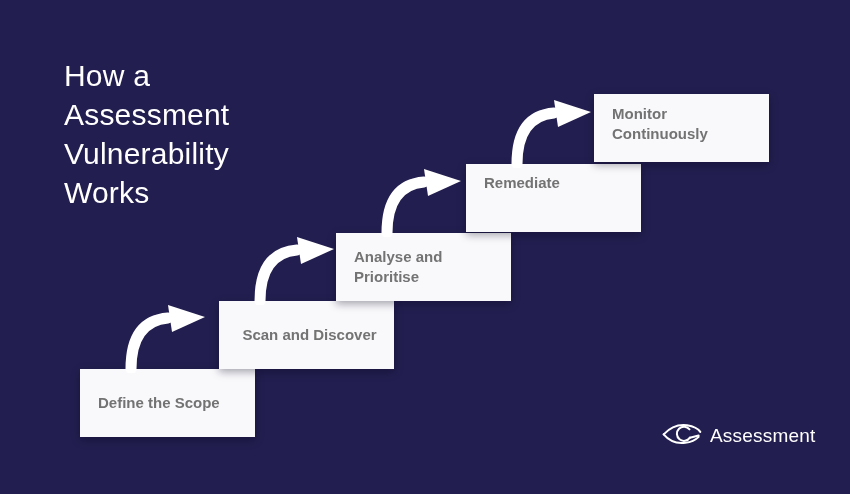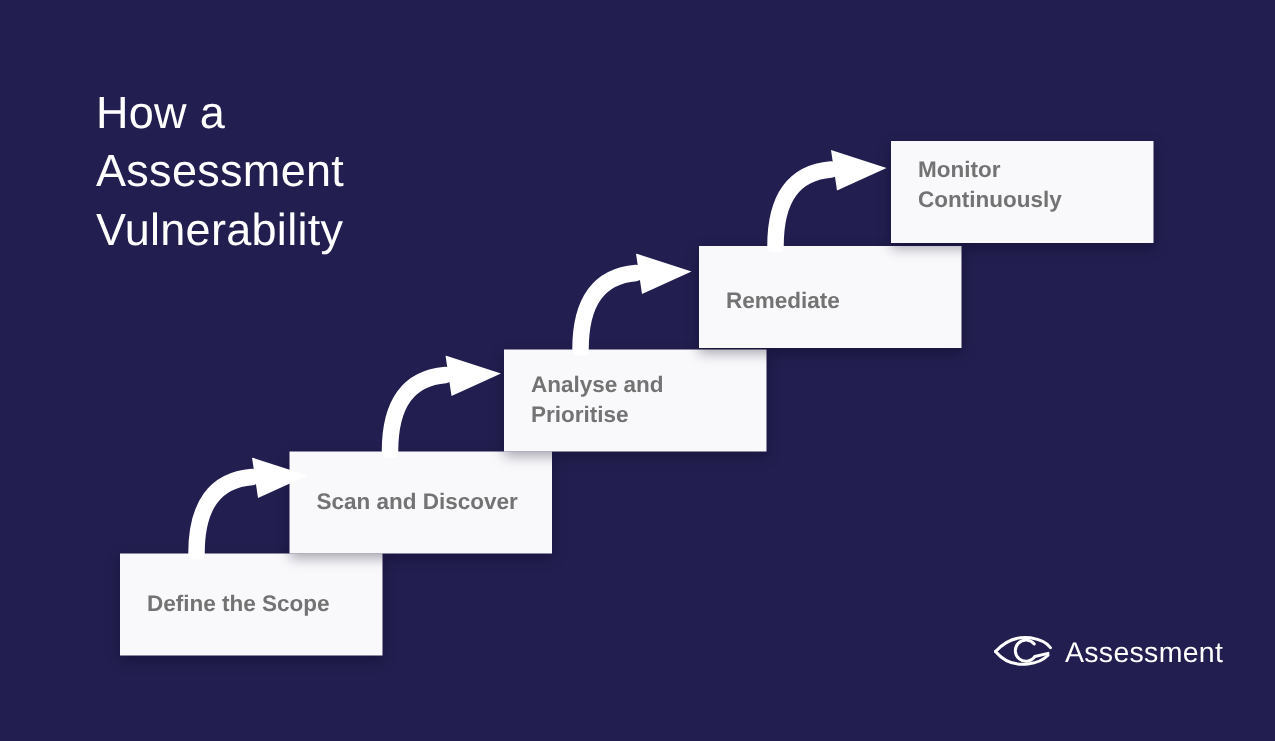--- a/index.html
+++ b/index.html
@@ -28,25 +28,25 @@
     font-size:15px;
     line-height:20px;
     display:flex;
     align-items:center;
     padding:0 12px 0 18px;
     box-sizing:border-box;
     box-shadow:0 3px 8px rgba(8,6,28,0.35);
   }
   .step-box.align-top {
     align-items:flex-start;
-    padding-top:27px;
+    padding-top:9px;
   }
   .step-box.nudge-up span { position:relative; top:-4px; }
   .step-1 { left:80px;  top:369px; }
-  .step-2 { left:193px; top:301px; }
+  .step-2 { left:219px; top:301px;justify-content:center; }
   .step-3 { left:336px; top:233px; }
   .step-4 { left:466px; top:164px; }
   .step-5 { left:594px; top:94px;  }
   .arrow { position:absolute; width:88px; height:68px; }
   .arrow-1 { left:122px; top:305px; }
   .arrow-2 { left:251px; top:237px; }
   .arrow-3 { left:378px; top:169px; }
   .arrow-4 { left:508px; top:100px; }
   .brand {
     position:absolute;
@@ -64,20 +64,21 @@
 </style>
 </head>
 <body>
 
 <div class="canvas">
 
   <div class="title">
     <div>How a</div>
     <div>Assessment</div>
     <div>Vulnerability</div>
+    <div>Works</div>
   </div>
 
   <div class="step-box step-1">
     <span>Define the Scope</span>
   </div>
   <div class="step-box step-2">
     <span>Scan and Discover</span>
   </div>
   <div class="step-box step-3">
     <span>Analyse and Prioritise</span>

